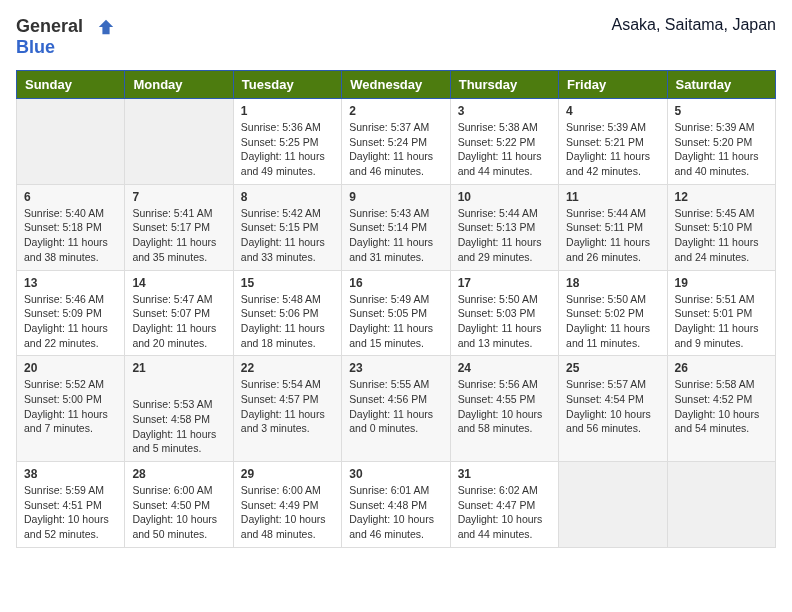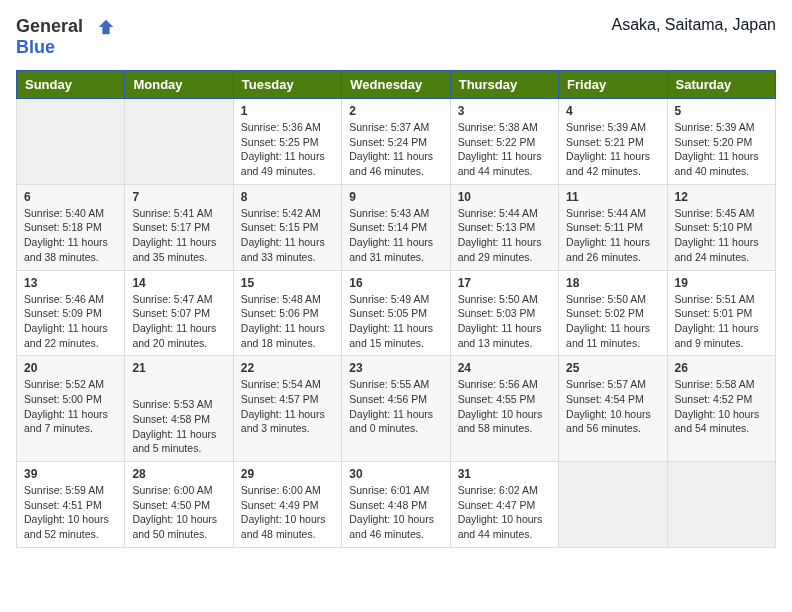--- a/index.html
+++ b/index.html
@@ -291,21 +291,21 @@
         </td>
         <td>
           <div class="day-number">26</div>
           <div class="day-info" style="white-space: pre-line;">Sunrise: 5:58 AM
 Sunset: 4:52 PM
 Daylight: 10 hours and 54 minutes.</div>
         </td>
       </tr>
       <tr class="row-odd">
         <td>
-          <div class="day-number">39</div>
+          <div class="day-number">38</div>
           <div class="day-info" style="white-space: pre-line;">Sunrise: 5:59 AM
 Sunset: 4:51 PM
 Daylight: 10 hours and 52 minutes.</div>
         </td>
         <td>
           <div class="day-number">28</div>
           <div class="day-info" style="white-space: pre-line;">Sunrise: 6:00 AM
 Sunset: 4:50 PM
 Daylight: 10 hours and 50 minutes.</div>
         </td>

